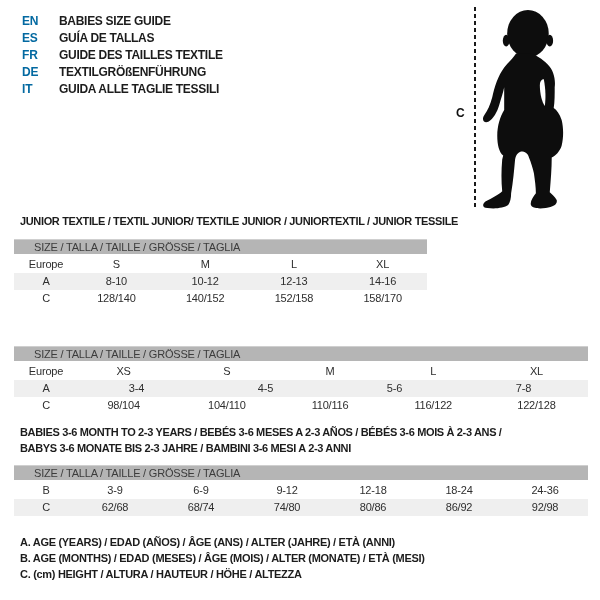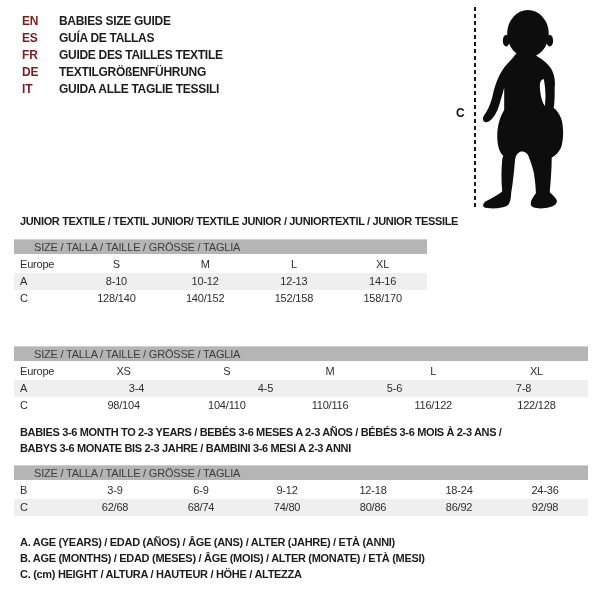--- a/index.html
+++ b/index.html
@@ -3,21 +3,21 @@
 <meta charset="utf-8">
 <style>
   html,body{margin:0;padding:0;background:#fff;}
   .page{
     position:relative;width:600px;height:600px;background:#ffffff;overflow:hidden;
     font-family:"Liberation Sans","DejaVu Sans",sans-serif;color:#262626;
   }
   
   .lang-header{position:absolute;left:22px;top:12px;}
   .lang-row{display:flex;height:17px;align-items:center;}
-  .lang-code{width:37px;font-size:12px;font-weight:bold;letter-spacing:-0.2px;color:#7f1d1d;}
+  .lang-code{width:37px;font-size:12px;font-weight:bold;letter-spacing:-0.2px;color:#0369a1;}
   .lang-title{font-size:12px;font-weight:bold;letter-spacing:-0.3px;color:#1c1c1c;white-space:nowrap;}
   
   .height-line{
     position:absolute;left:474px;top:7px;width:2px;height:201px;
     background:repeating-linear-gradient(to bottom,#191919 0 4px,transparent 4px 7px);
   }
   .height-label{position:absolute;left:456px;top:106px;font-size:12px;font-weight:bold;color:#111;}
   .baby-svg{position:absolute;left:478px;top:4px;}
   
   .section-title{
@@ -25,21 +25,21 @@
     color:#1c1c1c;white-space:nowrap;line-height:16px;
   }
   .size-table{position:absolute;left:14px;font-size:11px;letter-spacing:-0.2px;}
   .size-bar{
     height:15px;line-height:15px;background:#b5b5b5;color:#3c3c3c;
     padding-left:20px;margin-bottom:2px;white-space:nowrap;
     border-top:1px solid #cfcfcf;box-sizing:border-box;
   }
   .trow{display:flex;height:17px;line-height:17px;color:#2e2e2e;}
   .trow.alt{background:#efefef;}
-  .tlabel{width:52px;padding-left:6px;text-align:left;}
+  .tlabel{width:52px;padding-left:6px;text-align:center;}
   .tcell{flex:1;text-align:center;}
   .w413{width:413px;}
   .w574{width:574px;}
   
   .notes{position:absolute;left:20px;top:534px;}
   .note-line{font-size:11px;font-weight:bold;letter-spacing:-0.3px;line-height:16px;color:#1c1c1c;white-space:nowrap;}
 </style>
 </head>
 <body>
 

